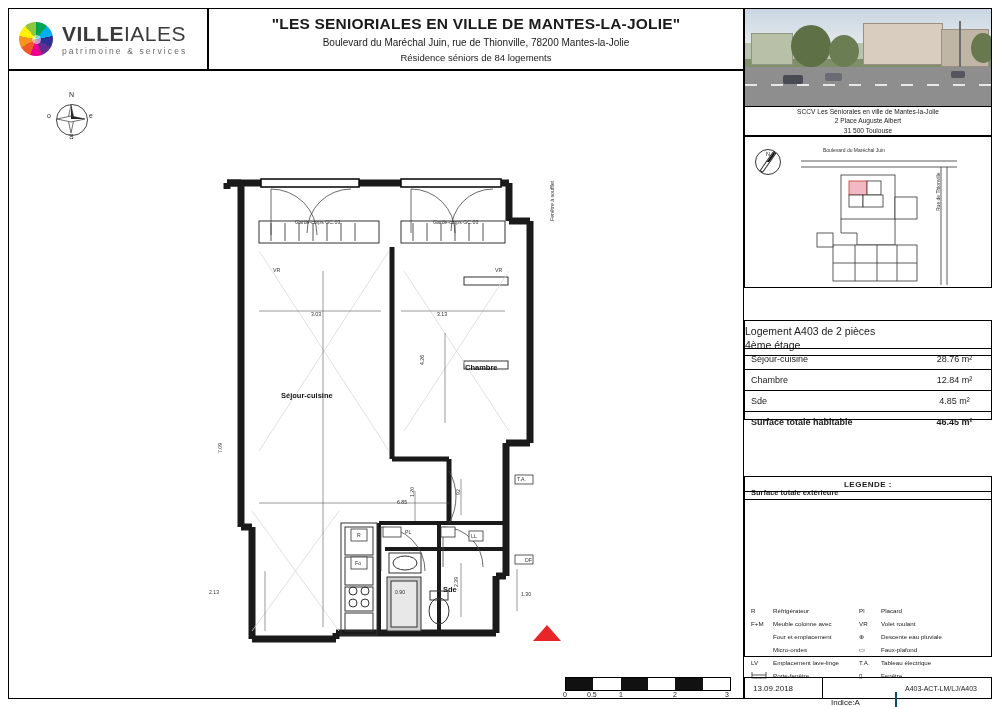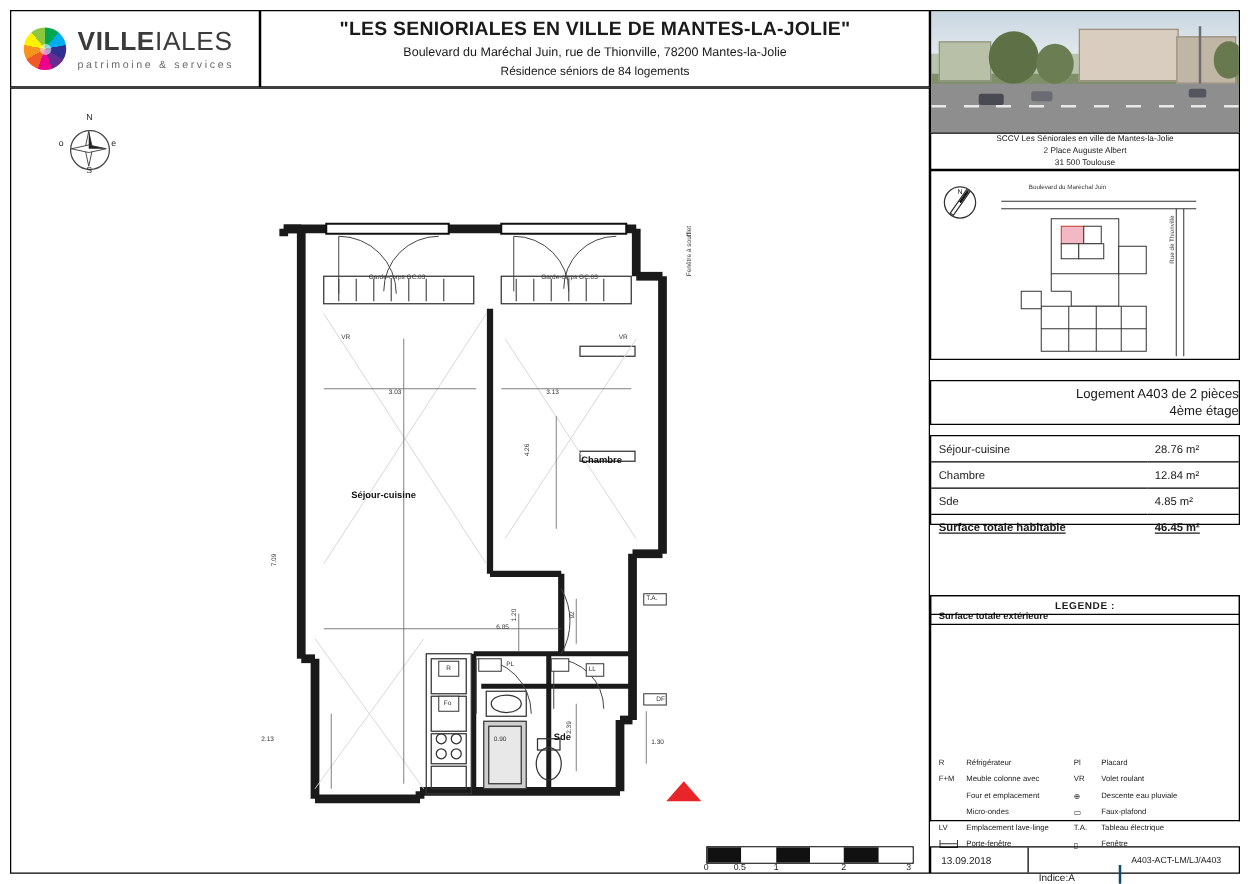--- a/index.html
+++ b/index.html
@@ -53,21 +53,21 @@
   .t3{font-size:9.5px;}
 
   
   .rbox{position:absolute;left:0;box-sizing:border-box;border:1px solid #000;width:248px;}
   #photo{top:0;height:98px;overflow:hidden;background:#b9c4b0;border-bottom:none;}
   #addr{top:98px;height:30px;border-top:1px solid #000;display:flex;flex-direction:column;align-items:center;justify-content:center;}
   .addr-l{font-size:6.6px;line-height:1.45;}
   #sitplan{top:128px;height:152px;}
   #pdv{top:280px;height:24px;display:flex;align-items:center;justify-content:center;}
   .pdv-t{font-size:12.5px;letter-spacing:.6px;}
-  #lot{top:296px;height:36px;display:flex;flex-direction:column;align-items:flex-end;justify-content:center;gap:2px;}
+  #lot{top:312px;height:36px;display:flex;flex-direction:column;align-items:flex-start;justify-content:center;gap:2px;}
   .lot1{font-size:10.5px;}
   .lot2{font-size:10.5px;}
   #areas{top:340px;height:72px;padding:0;}
   #ext{top:468px;height:24px;display:flex;align-items:flex-end;padding-bottom:2px;}
   .ext-t{font-size:7.5px;font-weight:bold;padding-left:6px;}
   #legend-hdr{top:468px;height:16px;display:flex;align-items:center;justify-content:center;}
   .lg-t{font-size:8px;font-weight:bold;letter-spacing:.5px;}
   #legend{top:484px;height:165px;border-top:none;}
   #foot{top:669px;height:22px;}
 
@@ -97,22 +97,22 @@
   .sp-rue{font-size:5px;color:#333;}
   .compass-sm{position:absolute;left:10px;top:12px;width:26px;height:26px;}
   .compass-sm .ring{position:absolute;inset:0;border:1px solid #333;border-radius:50%;}
   .compass-sm .nd{position:absolute;left:50%;top:2px;transform:translateX(-50%);font-size:5.5px;}
   .needle{position:absolute;left:50%;top:50%;width:2px;height:22px;transform:translate(-50%,-50%) rotate(35deg);
           background:linear-gradient(#111 0 50%,#fff 50% 100%);border:.5px solid #333;}
 
   
   table.areas{width:100%;border-collapse:collapse;font-size:9px;}
   table.areas td{border-bottom:1px solid #000;padding:3px 6px;height:14px;}
-  table.areas tr:last-child td{border-bottom:none;text-decoration:underline;}
-  table.areas td.v{text-align:left;}
+  table.areas tr:last-child td{border-bottom:none;}
+  table.areas td.v{text-align:center;}
   table.areas tr.tot td{font-weight:bold;}
 
   
   .lgrid{display:grid;grid-template-columns:22px 86px 22px 104px;align-items:center;
          font-size:6.2px;row-gap:0;padding:6px 4px 0 6px;box-sizing:border-box;}
   .lgrid div{min-height:13px;display:flex;align-items:center;}
   .lsym{font-size:6.2px;color:#222;}
   .legend-area{position:absolute;left:0;bottom:0;width:100%;height:58px;}
 
   

